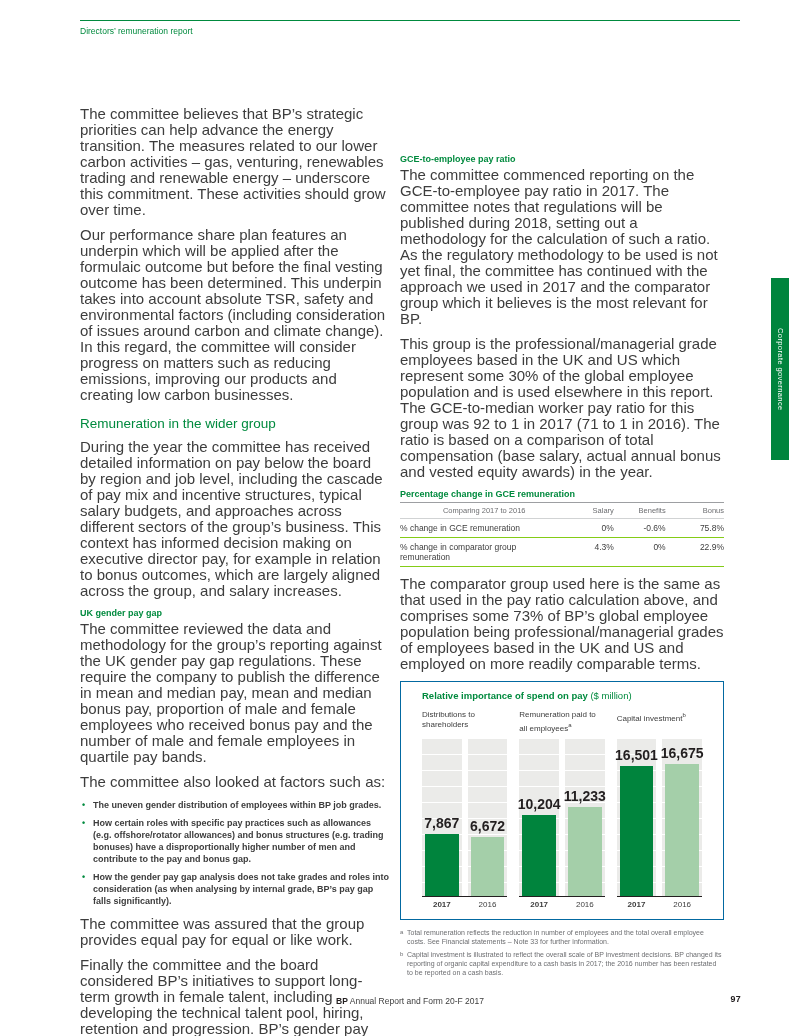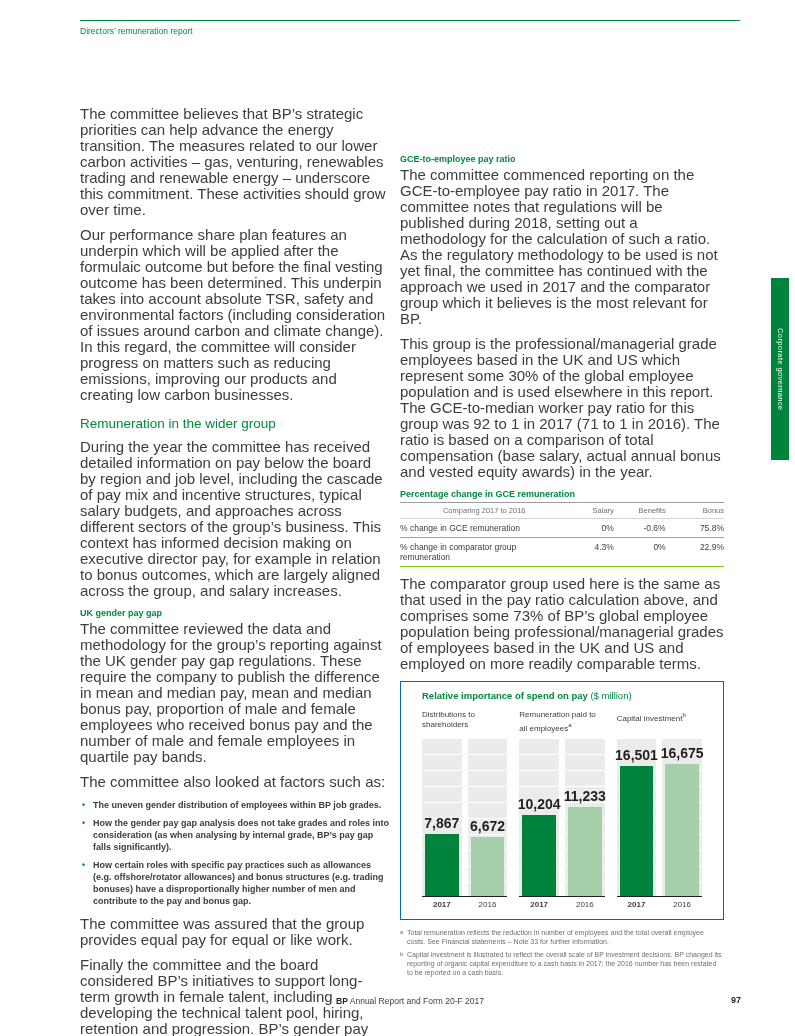--- a/index.html
+++ b/index.html
@@ -54,21 +54,21 @@
   .year { flex:1; text-align:center; font-size:8px; color:#3d3d3d; padding-top:3px; }
   .year.bold { font-weight:bold; }
 
   .footnotes { margin-top:8px; }
   .fn { position:relative; font-size:7px; line-height:9px; color:#6d6e71; padding-left:7px; margin-bottom:4px; }
   .fn sup { position:absolute; left:0; top:0; font-size:6px; }
 
   .footer-center { position:absolute; left:80px; top:996px; width:660px; text-align:center;
                    font-size:8.5px; color:#3d3d3d; }
   .footer-center .brand { font-weight:bold; color:#231f20; }
-  .page-num { position:absolute; right:54px; top:995px; font-size:9px; font-weight:bold; color:#231f20; }
+  .page-num { position:absolute; right:54px; top:995px; font-size:9px; font-weight:bold; color:#231f20;font-family:Liberation Mono, monospace; }
 </style>
 </head>
 <body>
 
 <div class="page">
 
   <div class="top-rule"></div>
   <div class="report-header">Directors’ remuneration report</div>
 
   <div class="side-tab">Corporate governance</div>
@@ -76,22 +76,22 @@
   <div class="col-left">
     <p class="body">The committee believes that BP’s strategic priorities can help advance the energy transition. The measures related to our lower carbon activities – gas, venturing, renewables trading and renewable energy – underscore this commitment. These activities should grow over time.</p>
     <p class="body">Our performance share plan features an underpin which will be applied after the formulaic outcome but before the final vesting outcome has been determined. This underpin takes into account absolute TSR, safety and environmental factors (including consideration of issues around carbon and climate change). In this regard, the committee will consider progress on matters such as reducing emissions, improving our products and creating low carbon businesses.</p>
     <h2 class="big-green">Remuneration in the wider group</h2>
     <p class="body">During the year the committee has received detailed information on pay below the board by region and job level, including the cascade of pay mix and incentive structures, typical salary budgets, and approaches across different sectors of the group’s business. This context has informed decision making on executive director pay, for example in relation to bonus outcomes, which are largely aligned across the group, and salary increases.</p>
     <h3 class="small-green">UK gender pay gap</h3>
     <p class="body">The committee reviewed the data and methodology for the group’s reporting against the UK gender pay gap regulations. These require the company to publish the difference in mean and median pay, mean and median bonus pay, proportion of male and female employees who received bonus pay and the number of male and female employees in quartile pay bands.</p>
     <p class="body">The committee also looked at factors such as:</p>
     <ul class="bullets">
       <li>The uneven gender distribution of employees within BP job grades.</li>
+      <li>How certain roles with specific pay practices such as allowances (e.g. offshore/rotator allowances) and bonus structures (e.g. trading bonuses) have a disproportionally higher number of men and contribute to the pay and bonus gap.</li>
       <li>How the gender pay gap analysis does not take grades and roles into consideration (as when analysing by internal grade, BP’s pay gap falls significantly).</li>
-      <li>How certain roles with specific pay practices such as allowances (e.g. offshore/rotator allowances) and bonus structures (e.g. trading bonuses) have a disproportionally higher number of men and contribute to the pay and bonus gap.</li>
     </ul>
     <p class="body">The committee was assured that the group provides equal pay for equal or like work.</p>
     <p class="body"><span>Finally the committee and the board considered BP’s initiatives to support long-term growth in female talent, including developing the technical talent pool, hiring, retention and progression. BP’s gender pay gap in 2017 report was published on 21 February 2018 and can be found at </span><span class="link-italic">bp.com/ukgenderpaygap</span><span>.</span></p>
   </div>
 
   <div class="col-right">
     <h3 class="small-green">GCE-to-employee pay ratio</h3>
     <p class="body">The committee commenced reporting on the GCE-to-employee pay ratio in 2017. The committee notes that regulations will be published during 2018, setting out a methodology for the calculation of such a ratio. As the regulatory methodology to be used is not yet final, the committee has continued with the approach we used in 2017 and the comparator group which it believes is the most relevant for BP.</p>
     <p class="body">This group is the professional/managerial grade employees based in the UK and US which represent some 30% of the global employee population and is used elsewhere in this report. The GCE-to-median worker pay ratio for this group was 92 to 1 in 2017 (71 to 1 in 2016). The ratio is based on a comparison of total compensation (base salary, actual annual bonus and vested equity awards) in the year.</p>
     <h3 class="small-green">Percentage change in GCE remuneration</h3>

